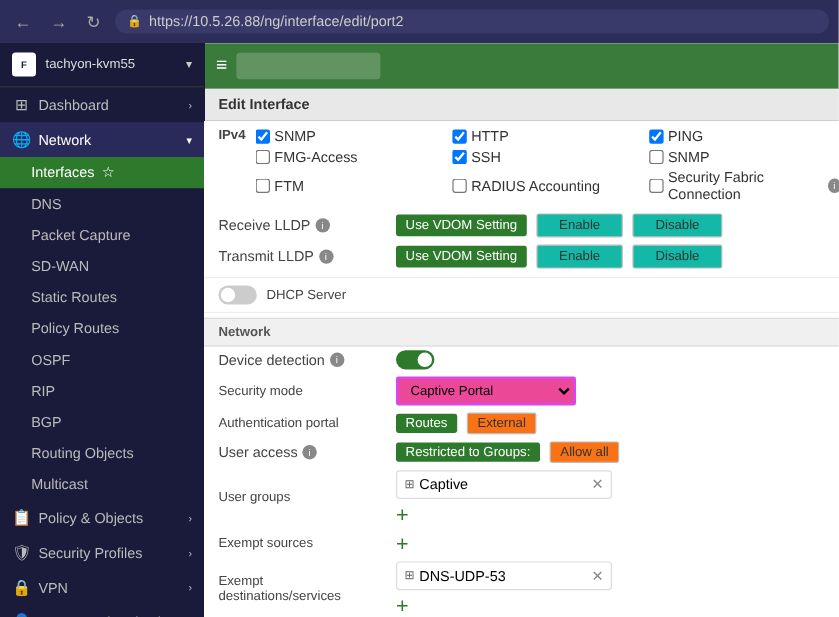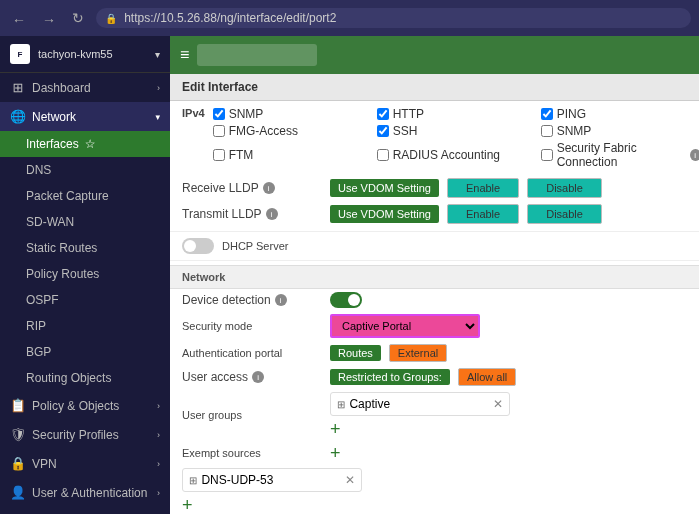--- a/index.html
+++ b/index.html
@@ -395,20 +395,23 @@
     </div>
     <div class="sidebar-sub-item">
       <span>RIP</span>
     </div>
     <div class="sidebar-sub-item">
       <span>BGP</span>
     </div>
     <div class="sidebar-sub-item">
       <span>Routing Objects</span>
     </div>
+    <div class="sidebar-sub-item">
+      <span>Multicast</span>
+    </div>
 
     <div class="sidebar-item">
       <span class="item-icon">📋</span>
       <span>Policy &amp; Objects</span>
       <span class="item-chevron">›</span>
     </div>
     <div class="sidebar-item">
       <span class="item-icon">🛡</span>
       <span>Security Profiles</span>
       <span class="item-chevron">›</span>
@@ -562,20 +565,21 @@
           <span class="add-btn">+</span>
         </div>
       </div>
 
       <div class="lldp-row">
         <span class="lldp-label">Exempt sources</span>
         <span class="add-btn">+</span>
       </div>
 
       <div class="lldp-row">
+        <span class="lldp-label">Exempt destinations/services</span>
         <div style="display:flex; flex-direction:column; gap:4px;">
           <div class="tag-box">
             <div class="tag-item">
               <span class="tag-icon">⊞</span>
               <span>DNS-UDP-53</span>
             </div>
             <span class="tag-close">✕</span>
           </div>
           <span class="add-btn">+</span>
         </div>

